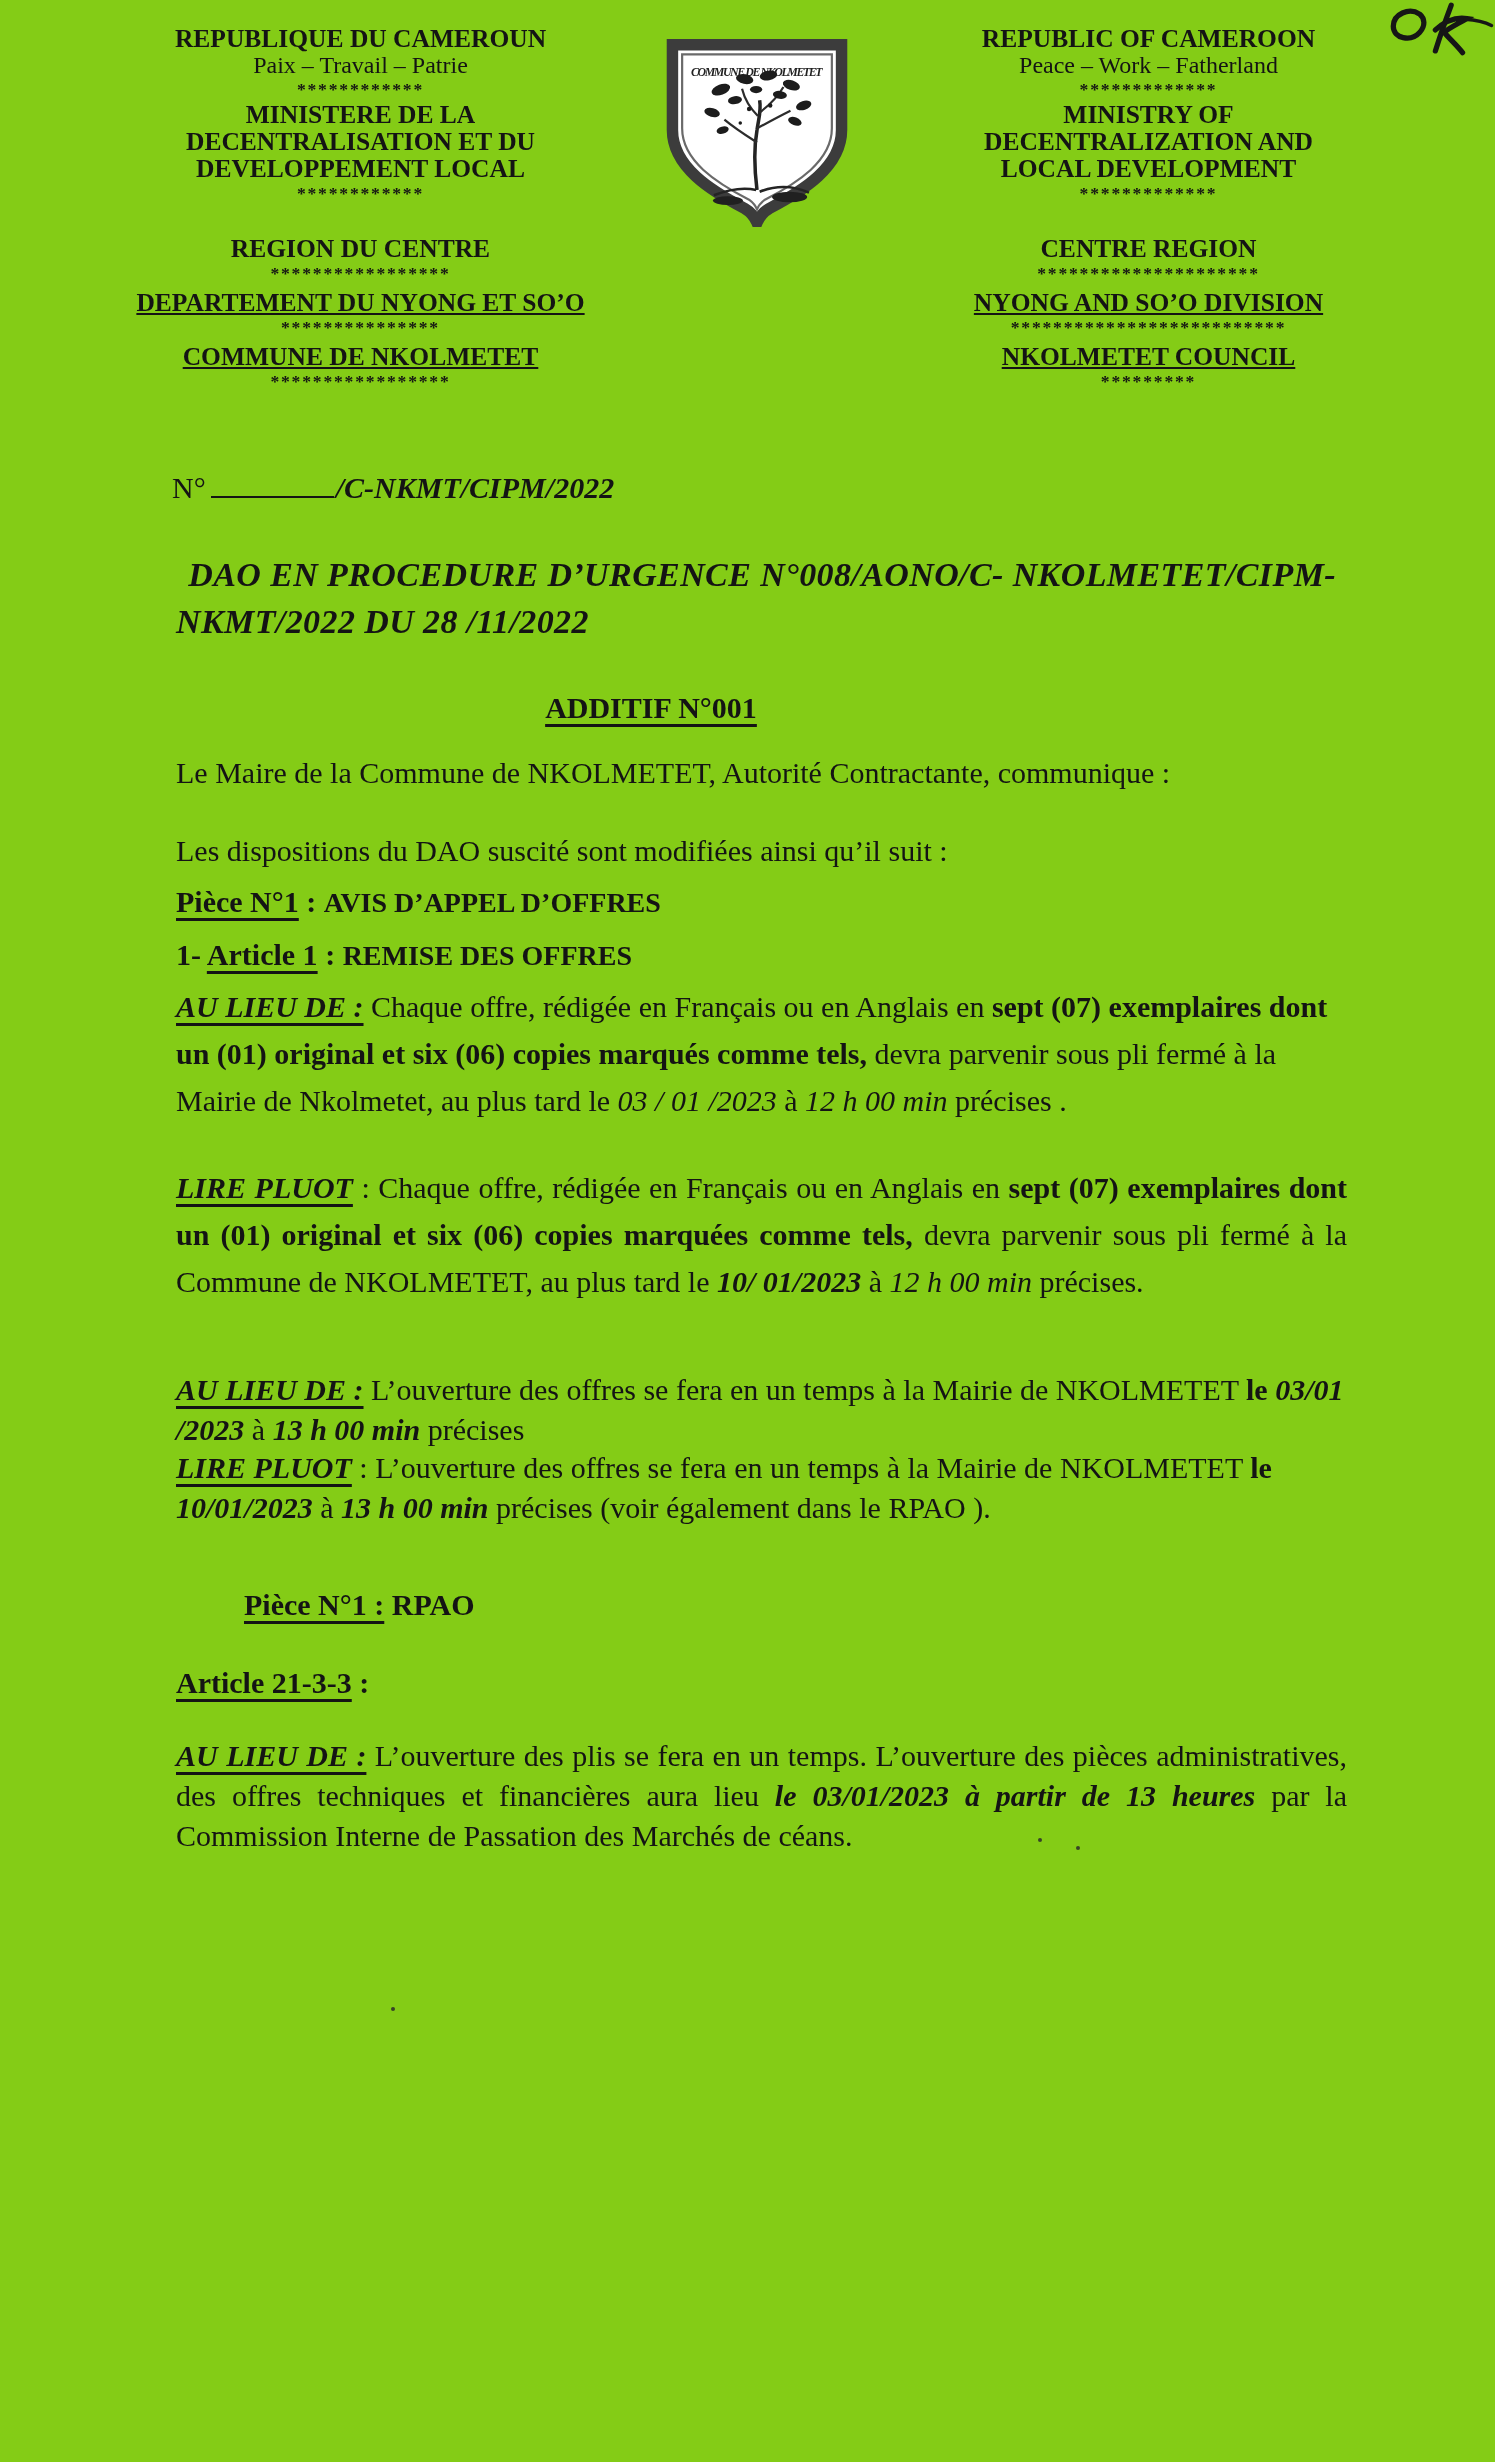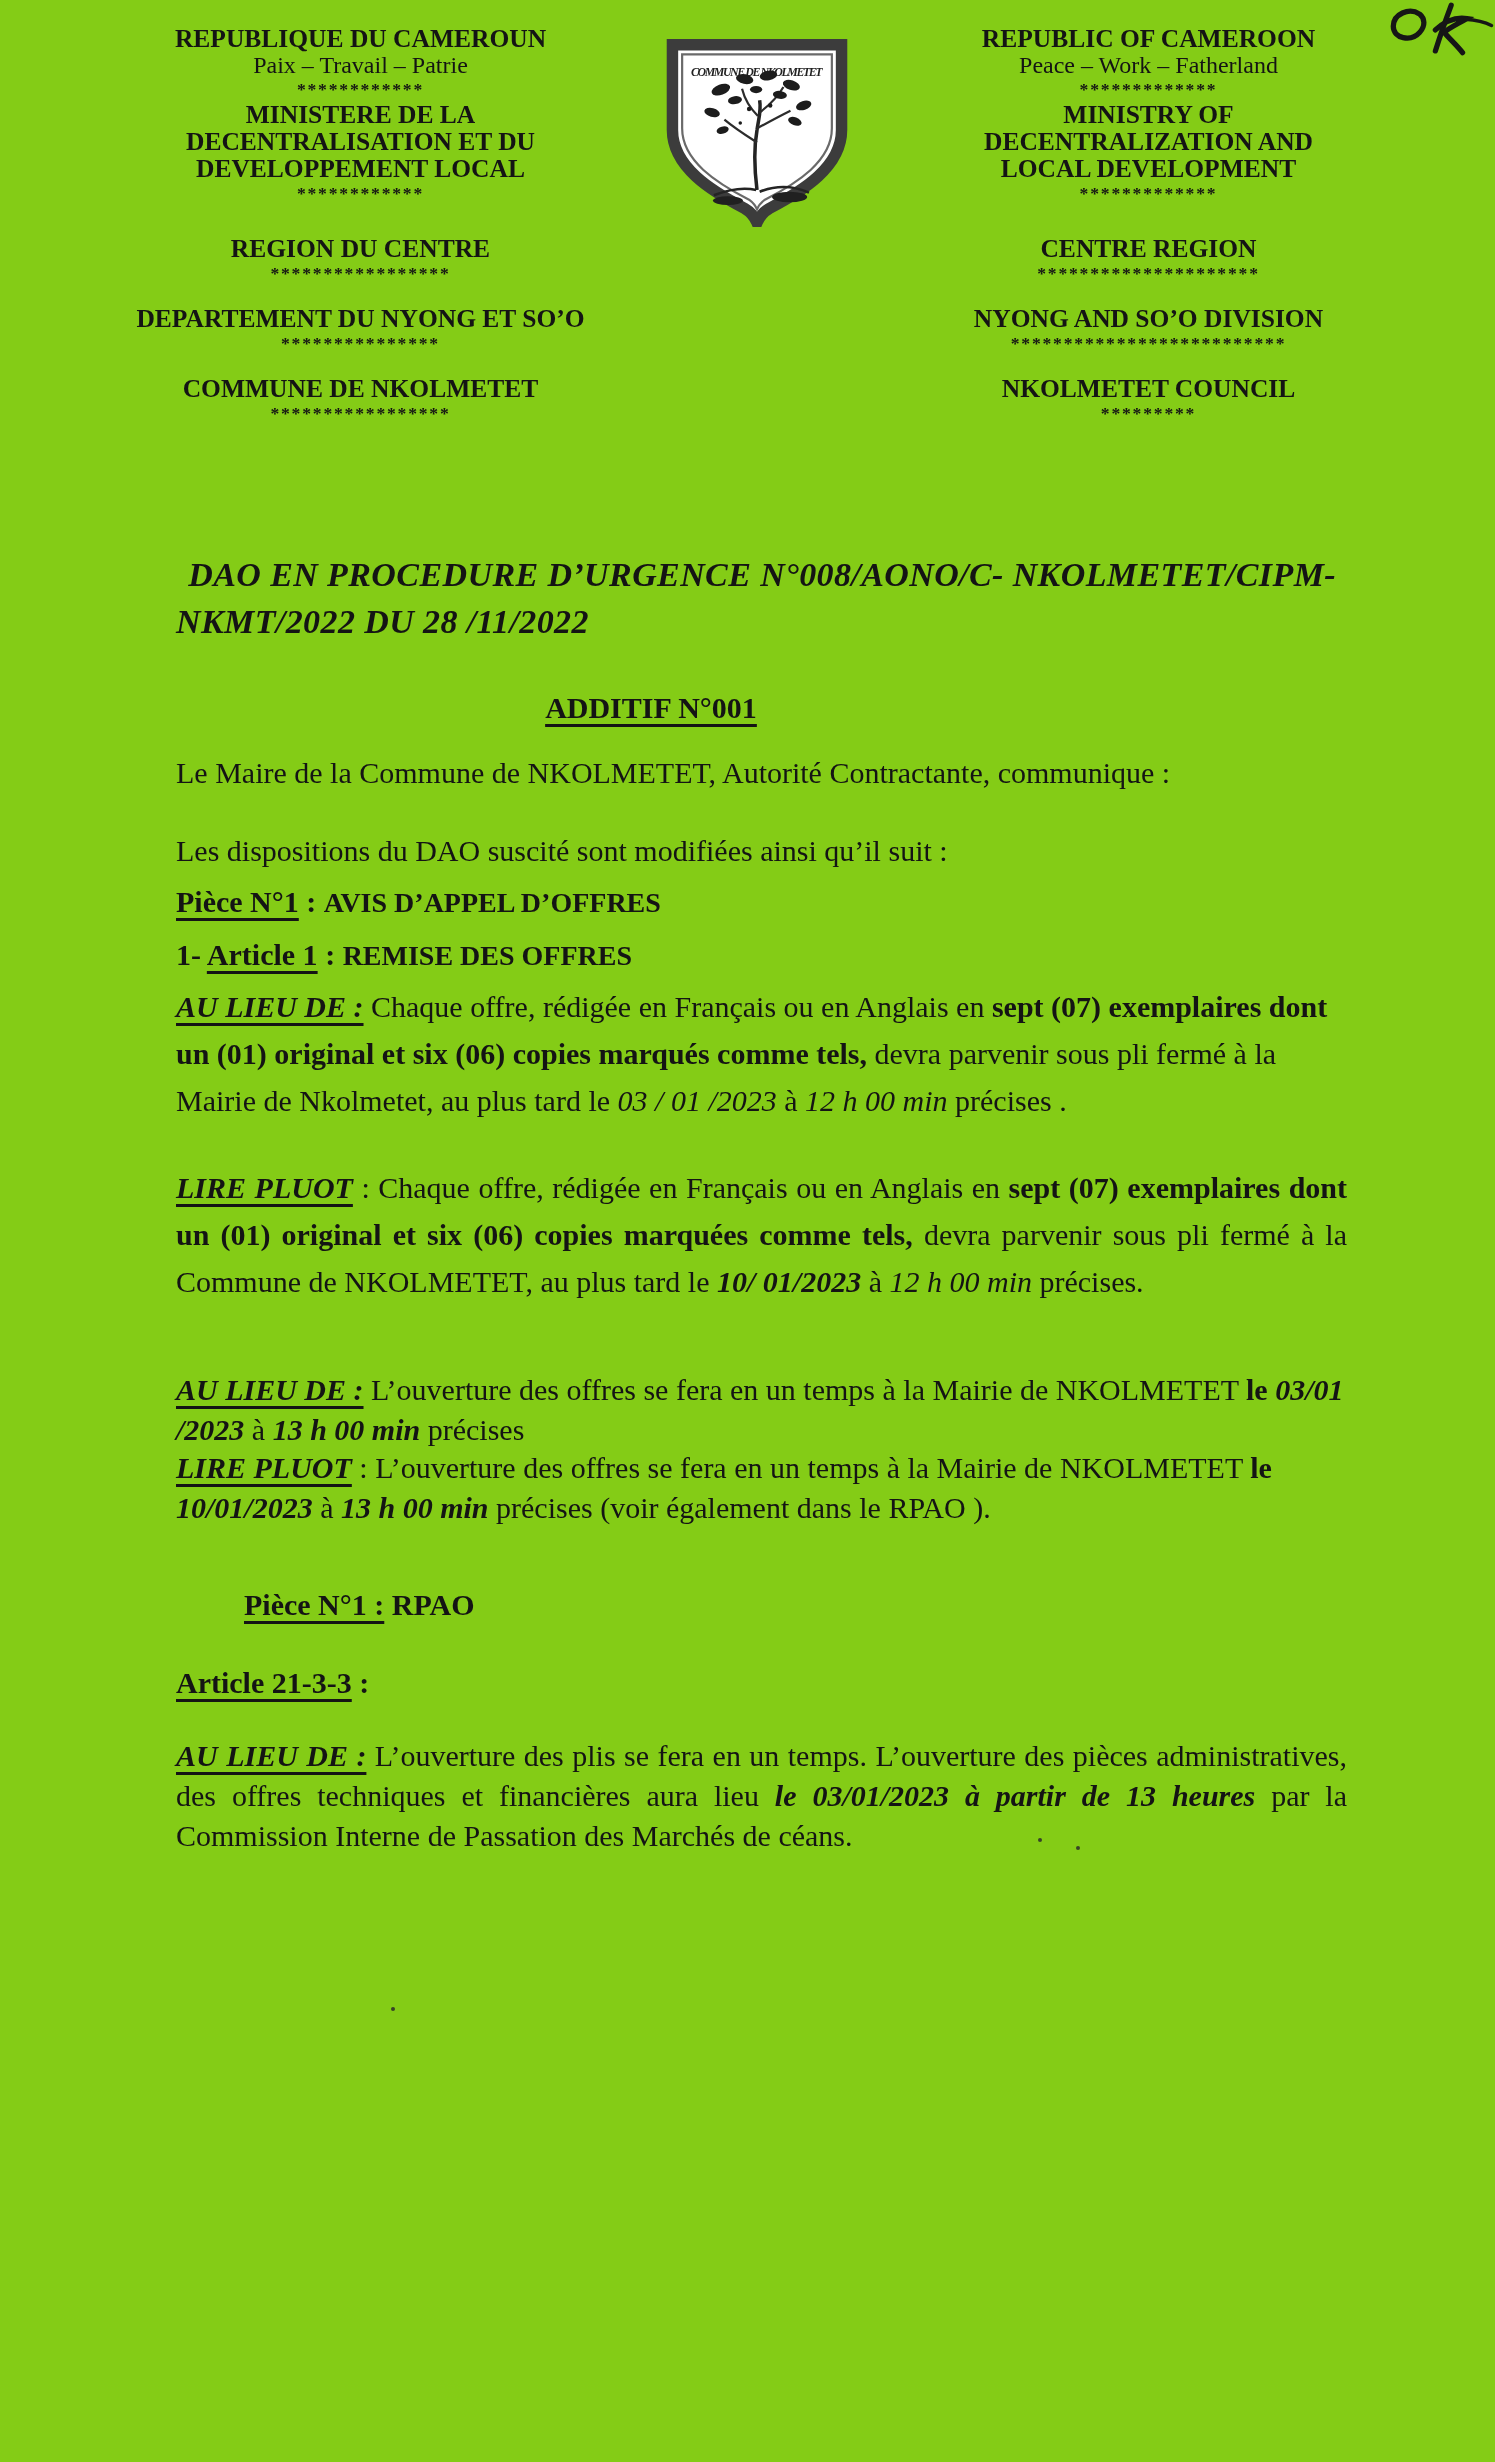--- a/index.html
+++ b/index.html
@@ -13,21 +13,21 @@
     padding-left:24px;
   }
   
   .hcol{position:absolute;top:24.6px;text-align:center;}
   .hcol.left{left:101px;width:519px;}
   .hcol.right{left:935px;width:427px;}
   .h-bold{font-weight:700;font-size:25.5px;line-height:27px;}
   .h-reg{font-weight:400;font-size:24px;line-height:26px;}
   .stars{font-weight:700;font-size:17.6px;line-height:23px;letter-spacing:1.8px;white-space:nowrap;}
   .gap-lg{margin-top:30px;}
-  .gap-sm{margin-top:20px;}
+  .gap-sm{margin-top:4px;text-decoration:underline;}
   
   .crest{position:absolute;left:661px;top:35px;width:192px;height:192px;}
   
   .ok-mark{position:absolute;left:1374px;top:0px;width:121px;height:65px;}
   
   .abs{position:absolute;}
   .bodytxt{font-size:30px;line-height:47px;}
   .ref{left:172px;top:466px;font-size:30px;}
   .blank-line{display:inline-block;width:123px;height:1.0em;border-bottom:2.6px solid #141414;margin:0 1.8px 0 5.3px;vertical-align:baseline;}
   .doc-title{left:176px;top:551px;width:1205px;font-weight:700;font-style:italic;font-size:34px;line-height:47px;letter-spacing:0.4px;}
@@ -128,20 +128,23 @@
     <div class="h-bold">LOCAL DEVELOPMENT</div>
     <div class="stars">*************</div>
     <div class="h-bold gap-lg">CENTRE REGION</div>
     <div class="stars">*********************</div>
     <div class="h-bold gap-sm">NYONG AND SO’O DIVISION</div>
     <div class="stars">**************************</div>
     <div class="h-bold gap-sm">NKOLMETET COUNCIL</div>
     <div class="stars">*********</div>
   </div>
 
+  <div class="abs ref">
+    <span>N°</span><span class="blank-line"></span><span class="b i">/C-NKMT/CIPM/2022</span>
+  </div>
 
   <div class="abs doc-title">
     <div class="t1">DAO EN PROCEDURE D’URGENCE N°008/AONO/C- NKOLMETET/CIPM-</div>
     <div class="t2">NKMT/2022 DU 28 /11/2022</div>
   </div>
 
   <div class="abs additif">ADDITIF N°001</div>
 
   <p class="abs bodytxt p-intro1">Le Maire de la Commune de NKOLMETET, Autorité Contractante, communique :</p>
   <p class="abs bodytxt p-intro2">Les dispositions du DAO suscité sont modifiées ainsi qu’il suit :</p>

